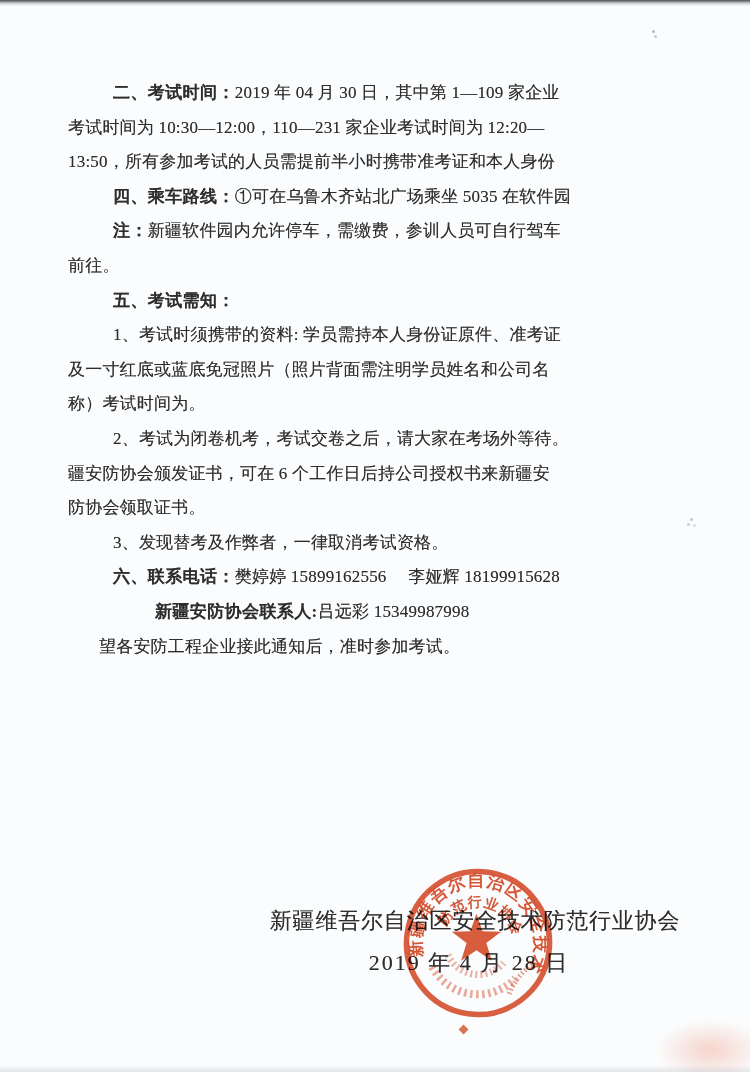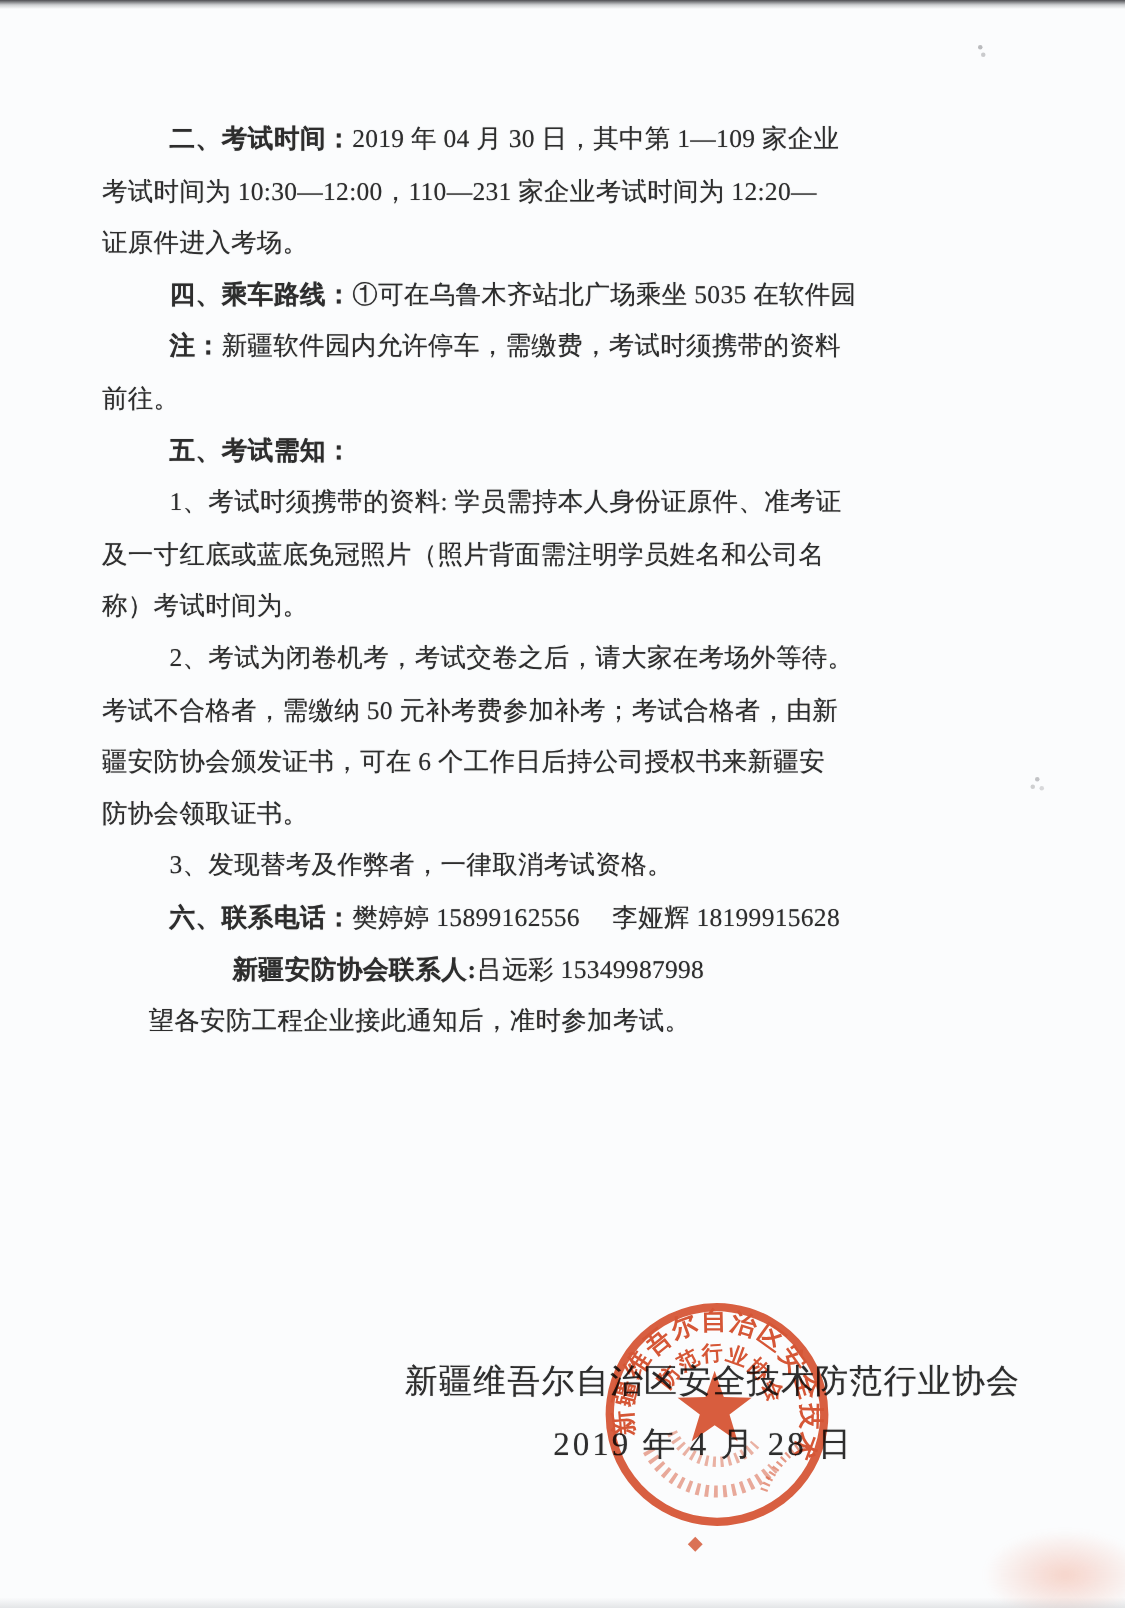--- a/index.html
+++ b/index.html
@@ -63,30 +63,29 @@
 </head>
 <body>
 
 <div class="page">
 
   <div class="scan-edge-top"></div>
 
   <div class="textblock">
     <div class="ln ind2"><span class="b">二、考试时间：</span><span>2019 年 04 月 30 日，其中第 1—109 家企业</span></div>
     <div class="ln"><span>考试时间为 10:30—12:00，110—231 家企业考试时间为 12:20—</span></div>
-    <div class="ln"><span>证原件进入考场。</span></div>
+    <div class="ln"><span>13:50，所有参加考试的人员需提前半小时携带准考证和本人身份</span></div>
     <div class="ln ind2"><span class="b">四、乘车路线：</span><span>①可在乌鲁木齐站北广场乘坐 5035 在软件园</span></div>
-    <div class="ln ind2"><span class="b">注：</span><span>新疆软件园内允许停车，需缴费，考试时须携带的资料</span></div>
+    <div class="ln ind2"><span class="b">注：</span><span>新疆软件园内允许停车，需缴费，参训人员可自行驾车</span></div>
     <div class="ln"><span>前往。</span></div>
     <div class="ln ind2"><span class="b">五、考试需知：</span></div>
     <div class="ln ind2"><span>1、考试时须携带的资料: 学员需持本人身份证原件、准考证</span></div>
     <div class="ln"><span>及一寸红底或蓝底免冠照片（照片背面需注明学员姓名和公司名</span></div>
     <div class="ln"><span>称）考试时间为。</span></div>
     <div class="ln ind2"><span>2、考试为闭卷机考，考试交卷之后，请大家在考场外等待。</span></div>
-    <div class="ln"><span>考试不合格者，需缴纳 50 元补考费参加补考；考试合格者，由新</span></div>
     <div class="ln"><span>疆安防协会颁发证书，可在 6 个工作日后持公司授权书来新疆安</span></div>
     <div class="ln"><span>防协会领取证书。</span></div>
     <div class="ln ind2"><span>3、发现替考及作弊者，一律取消考试资格。</span></div>
     <div class="ln ind2"><span class="b">六、联系电话：</span><span>樊婷婷 15899162556　 李娅辉 18199915628</span></div>
     <div class="ln ind3"><span class="b">新疆安防协会联系人:</span><span>吕远彩 15349987998</span></div>
     <div class="ln ind1"><span>望各安防工程企业接此通知后，准时参加考试。</span></div>
   </div>
 
   <div class="sig-org">新疆维吾尔自治区安全技术防范行业协会</div>
   <div class="sig-date">2019 年 4 月 28 日</div>

